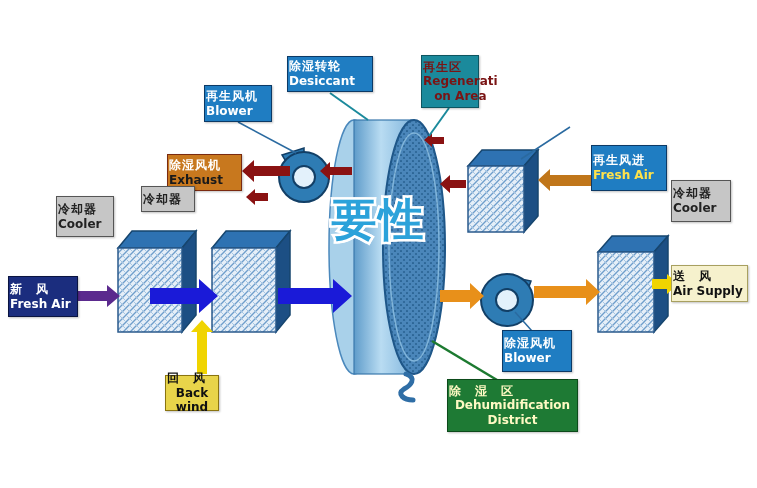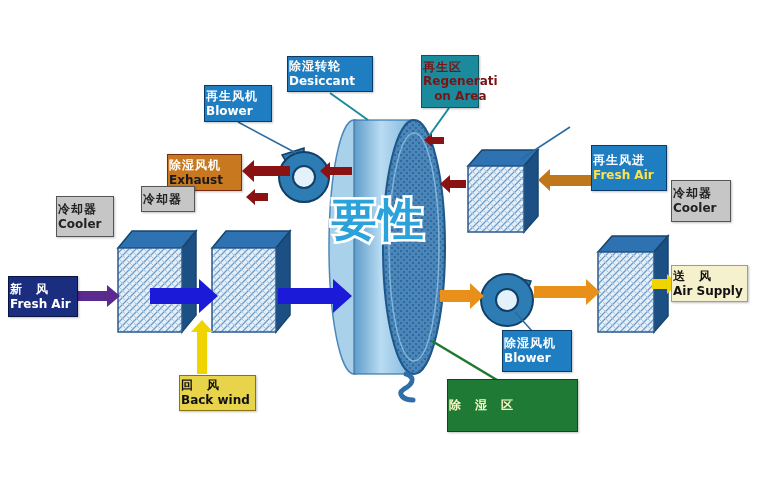--- a/index.html
+++ b/index.html
@@ -157,36 +157,37 @@
   <div class="lbl bg-gray" style="left:671px;top:180px;width:60px;height:42px">
     <div class="zh">冷却器</div>
     <div class="en">Cooler</div>
   </div>
 
   <div class="lbl bg-navy" style="left:8px;top:276px;width:70px;height:41px">
     <div class="zh">新　风</div>
     <div class="en">Fresh Air</div>
   </div>
 
-  <div class="lbl bg-yellow" style="left:179px;top:375px;width:77px;height:36px">
+  <div class="lbl bg-yellow" style="left:165px;top:375px;width:54px;height:36px">
     <div class="zh">回　风</div>
     <div class="en">Back wind</div>
   </div>
 
   <div class="lbl bg-pale" style="left:671px;top:265px;width:77px;height:37px">
     <div class="zh">送　风</div>
     <div class="en">Air Supply</div>
   </div>
 
   <div class="lbl bg-blue" style="left:502px;top:330px;width:70px;height:42px">
     <div class="zh">除湿风机</div>
     <div class="en">Blower</div>
   </div>
 
   <div class="lbl bg-green" style="left:447px;top:379px;width:131px;height:53px">
     <div class="zh">除　湿　区</div>
+    <div class="en">Dehumidification District</div>
   </div>
 
   <div class="title">
     <div>要性</div>
   </div>
 
 </div>
 
 </body></html>

